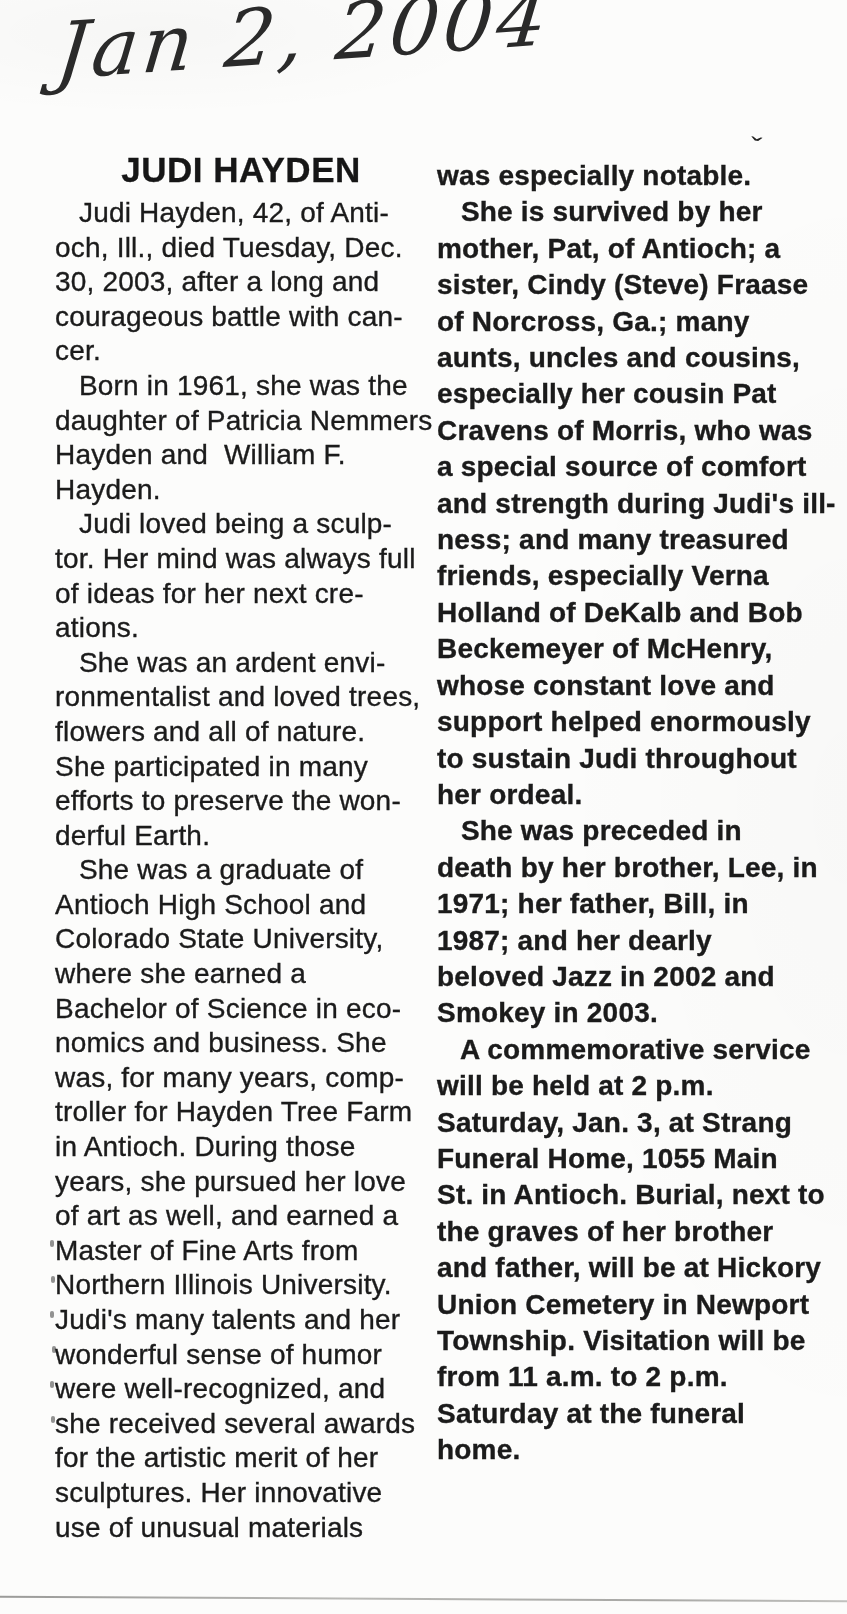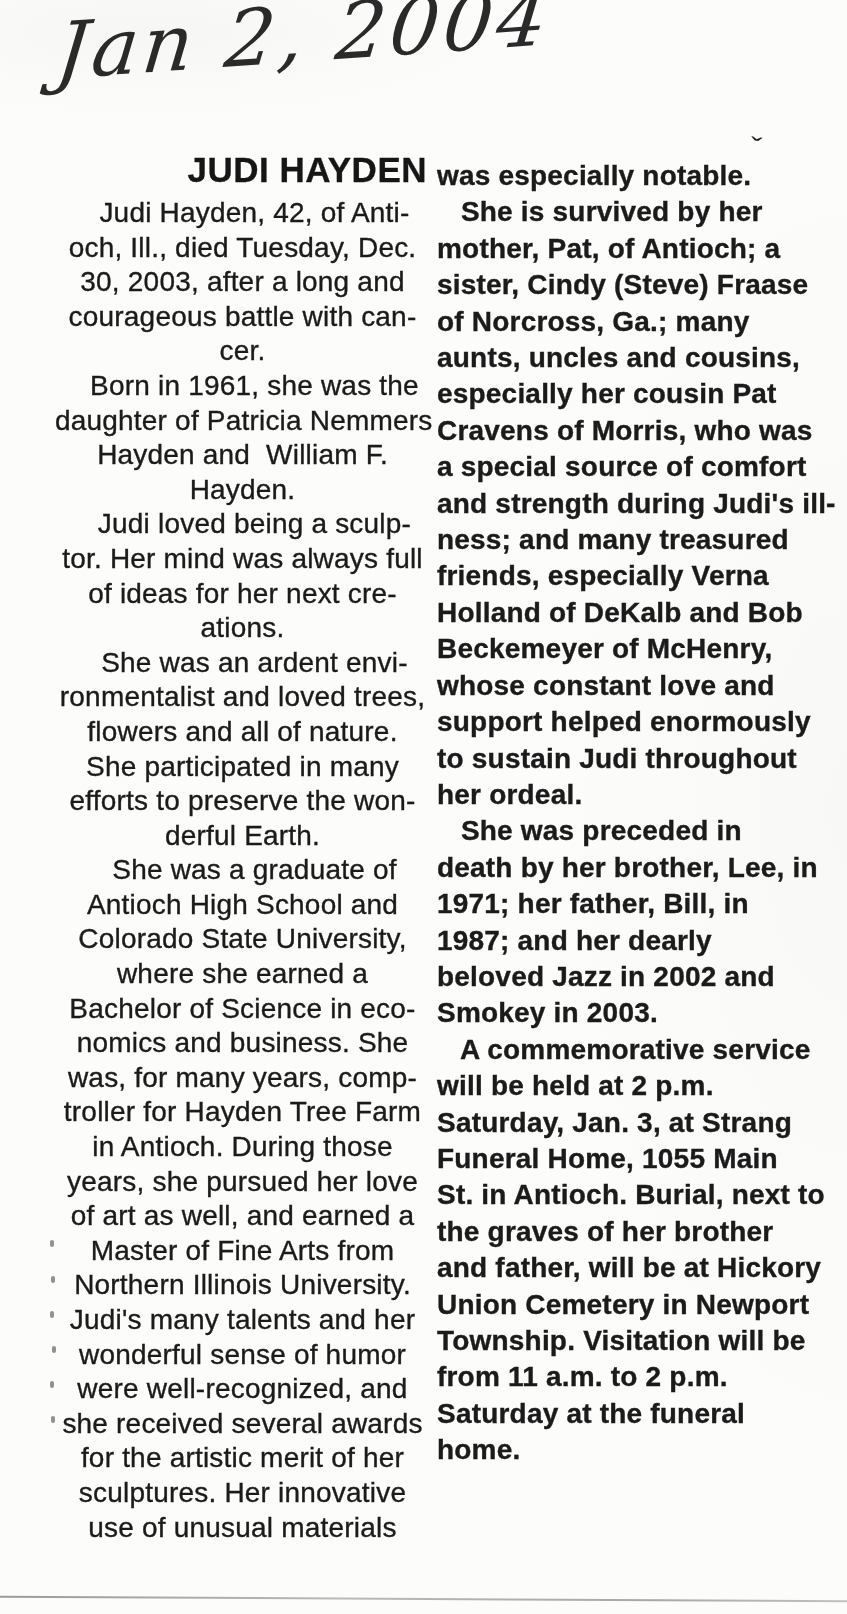--- a/index.html
+++ b/index.html
@@ -26,41 +26,40 @@
     transform: rotate(-4deg) skewX(-10deg);
     transform-origin: left top;
     white-space: nowrap;
   }
   
   .headline {
     position: absolute;
     left: 55px;
     top: 150px;
     width: 372px;
-    text-align: right;
+    text-align: center;
     font-size: 35px;
     font-weight: bold;
     letter-spacing: 0.5px;
     color: #161616;
     -webkit-text-stroke: 0.3px #161616;
   }
   .col {
     position: absolute;
     white-space: pre;
     font-size: 28px;
     color: #1b1b1b;
     -webkit-text-stroke: 0.35px #1b1b1b;
     letter-spacing: 0.2px;
   }
   .col-left {
     left: 55px;
     top: 196px;
     width: 375px;
     line-height: 34.6px;
-    text-align: center;
   }
   .col-right {
     left: 437px;
     top: 158px;
     width: 380px;
     line-height: 36.4px;
     font-weight: bold;
   }
   
   .ink-mark {

